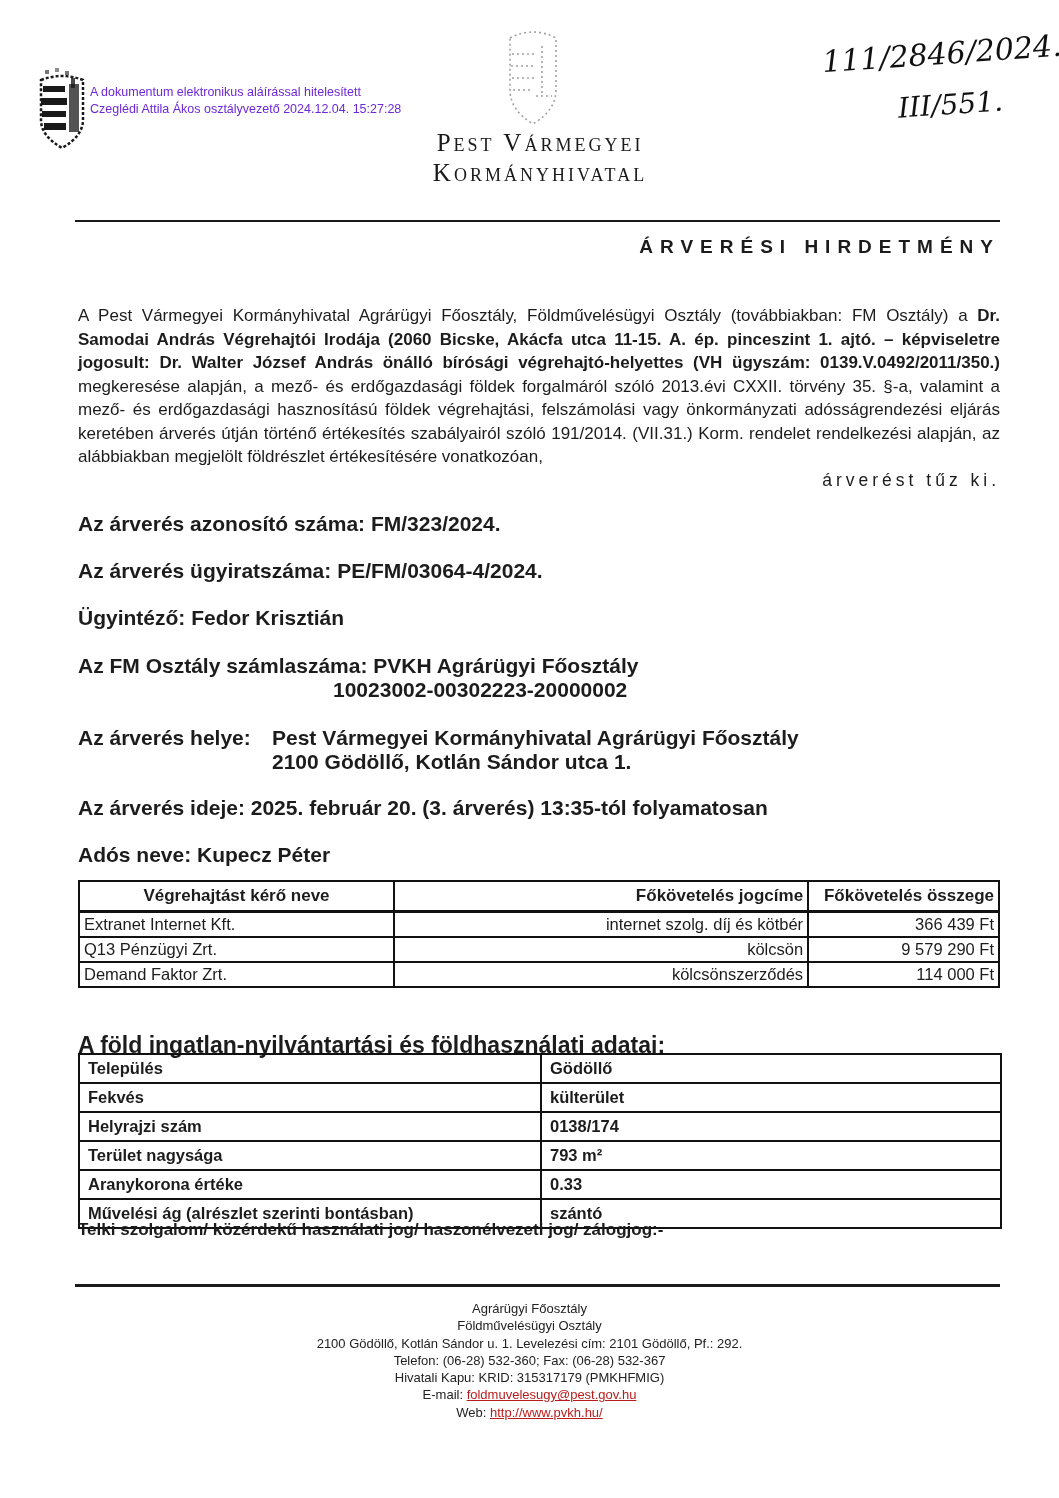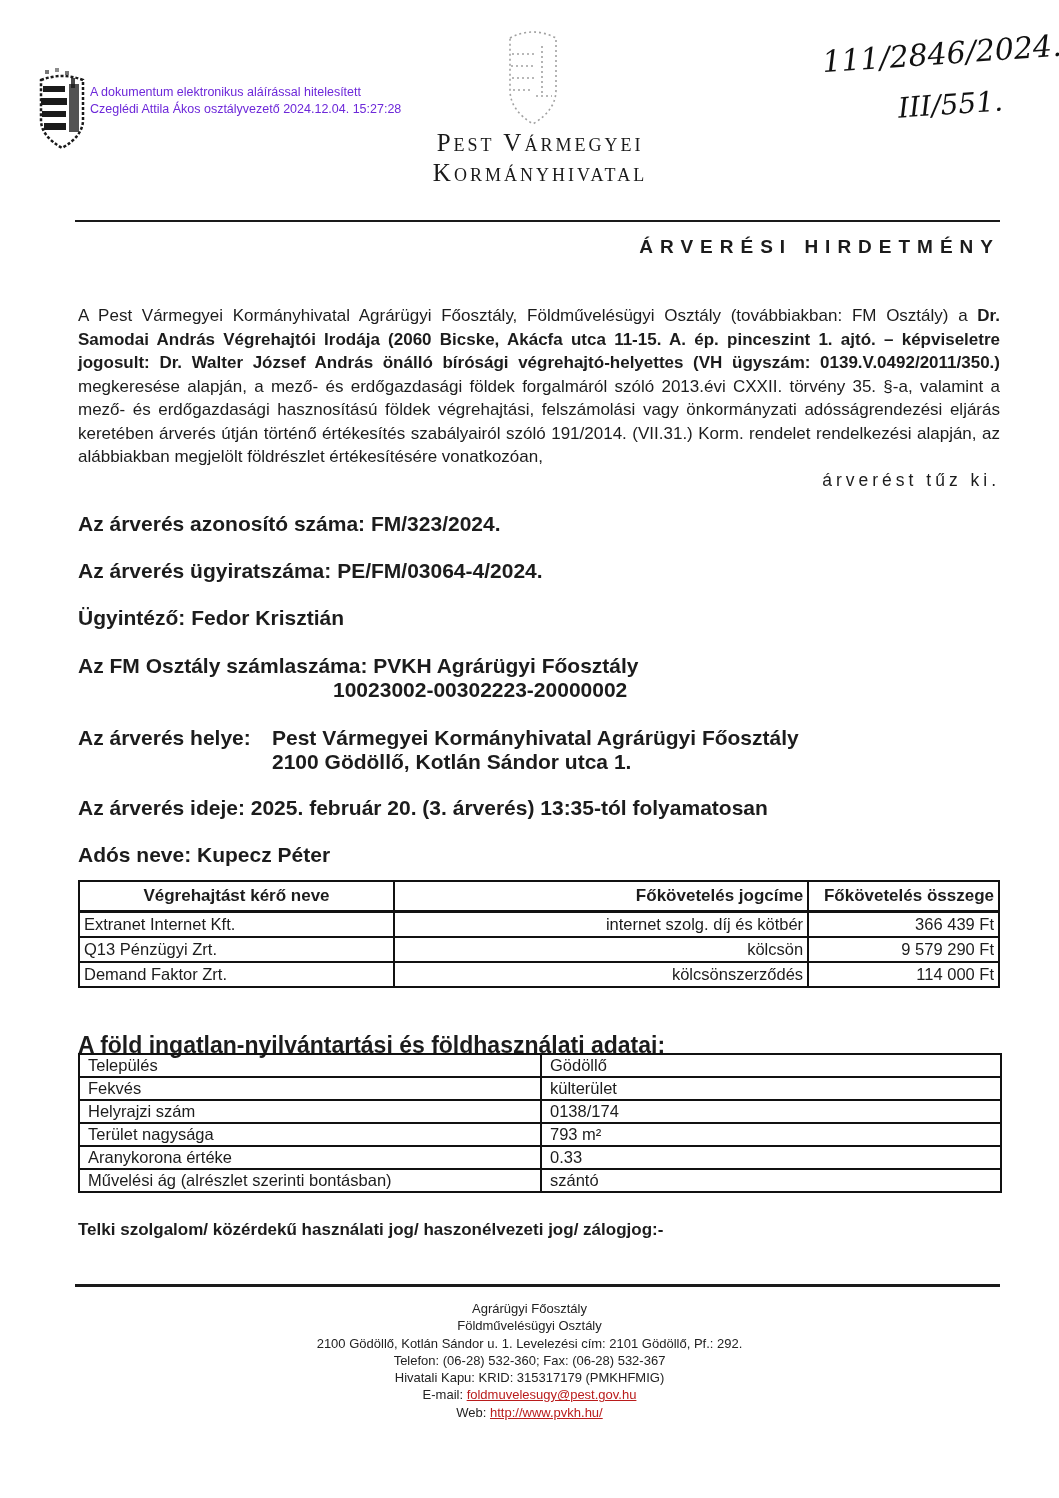--- a/index.html
+++ b/index.html
@@ -62,21 +62,21 @@
   .claims-table th { height: 30px; font-size: 17px; border-bottom-width: 3px; }
   .claims-table td { height: 25px; }
   .claims-table .c-name   { width: 302px; text-align: left; }
   .claims-table .c-title  { width: 397px; text-align: right; }
   .claims-table .c-amount { width: 183px; text-align: right; }
   .claims-table th.c-name { text-align: center; }
   .land-heading { position: absolute; left: 78px; top: 1032px;
     font-size: 23px; font-weight: bold; }
   .land-table { position: absolute; left: 78px; top: 1053px; width: 922px;
     font-size: 16.5px; }
-  .land-table td { border: 2px solid #111; padding: 1px 8px; height: 23px; }
+  .land-table td { border: 2px solid #111; padding: 1px 8px; height: 29px; font-weight: bold; }
   .land-table .l-label { width: 462px; }
   .land-table .l-value { width: 460px; }
   .servitude { position: absolute; left: 78px; top: 1220px;
     font-size: 17px; font-weight: bold; }
   
   .footer { position: absolute; left: 0; top: 1300px; width: 1059px;
     text-align: center; font-size: 13px; line-height: 17.3px; color: #222; }
   .footer a { color: #b91c1c; text-decoration: underline; }
 </style>
 </head>

